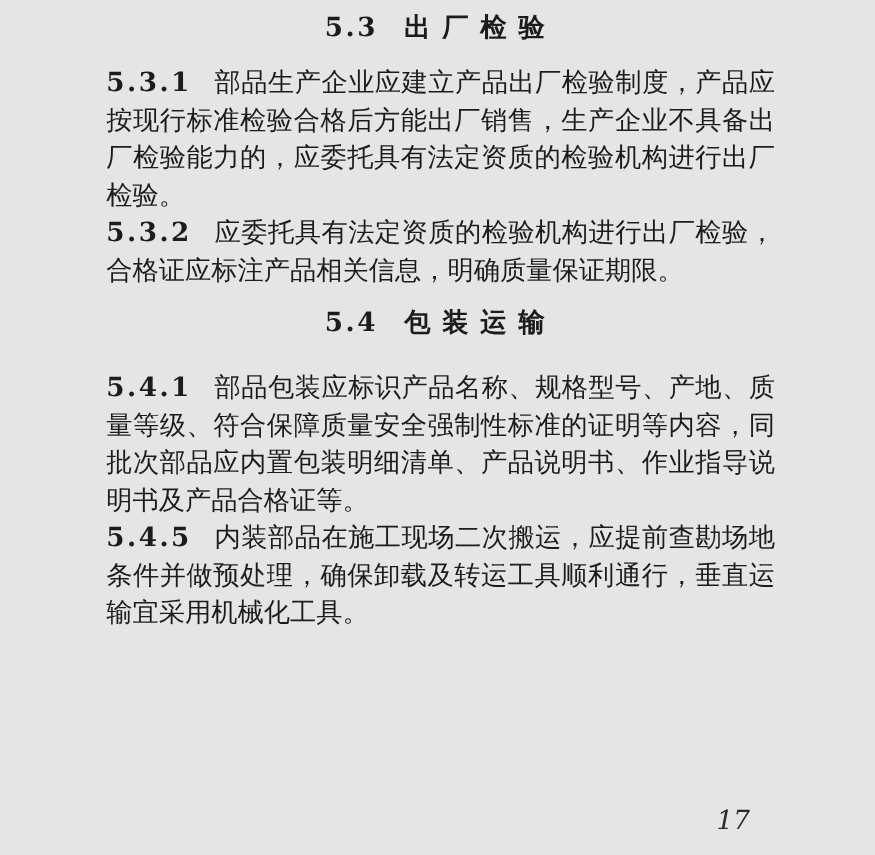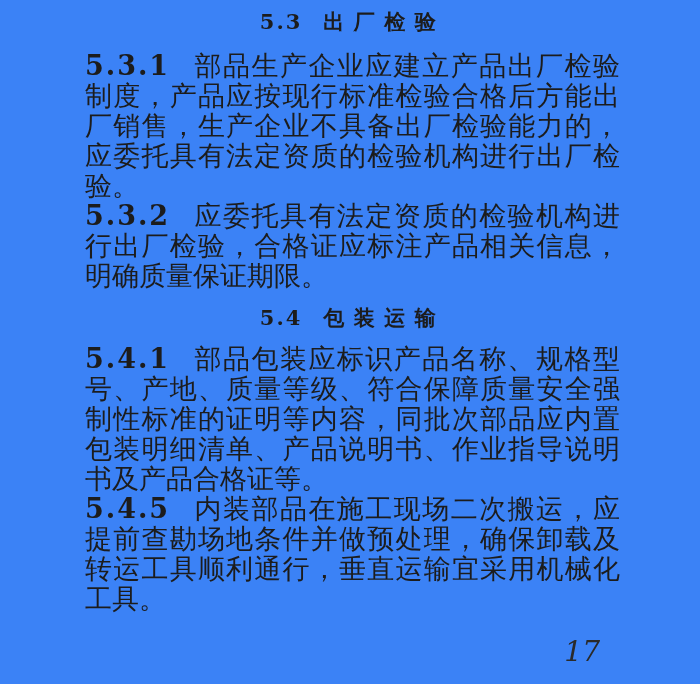--- a/index.html
+++ b/index.html
@@ -6,63 +6,63 @@
     margin: 0;
     padding: 0;
     background: #ffffff;
   }
   .page {
     position: relative;
     width: 700px;
     height: 684px;
     box-sizing: border-box;
     padding: 8px 80px 0 85px;
-    background: #3b82f6;
+    background: #e5e5e5;
     color: #1c1c1c;
     font-family: "DejaVu Serif", "Liberation Serif", serif;
     overflow: hidden;
   }
   .section-heading {
     margin: 0 0 15px 0;
     text-align: center;
     font-size: 21px;
     font-weight: bold;
     line-height: 28px;
     color: #1c1c1c;
   }
   .section-heading.second {
     margin-top: 13px;
-    margin-bottom: 12px;
+    margin-bottom: 23px;
   }
   .section-num {
     letter-spacing: 2px;
     margin-right: 1em;
   }
   .section-title {
     letter-spacing: 0.45em;
   }
   .clause {
     margin: 0;
-    font-size: 27px;
+    font-size: 21px;
     line-height: 30px;
     text-align: justify;
     text-justify: inter-character;
     color: #1c1c1c;
   }
   .clause-num {
     font-weight: bold;
     letter-spacing: 2px;
     margin-right: 0.85em;
     white-space: nowrap;
   }
   .page-number {
     position: absolute;
     right: 100px;
     bottom: 16px;
-    font-size: 28px;
+    font-size: 21px;
     font-style: italic;
     color: #2a2a2a;
     font-family: "DejaVu Serif", "Liberation Serif", serif;
   }
 </style>
 </head>
 <body>
 
 <div class="page">
 

